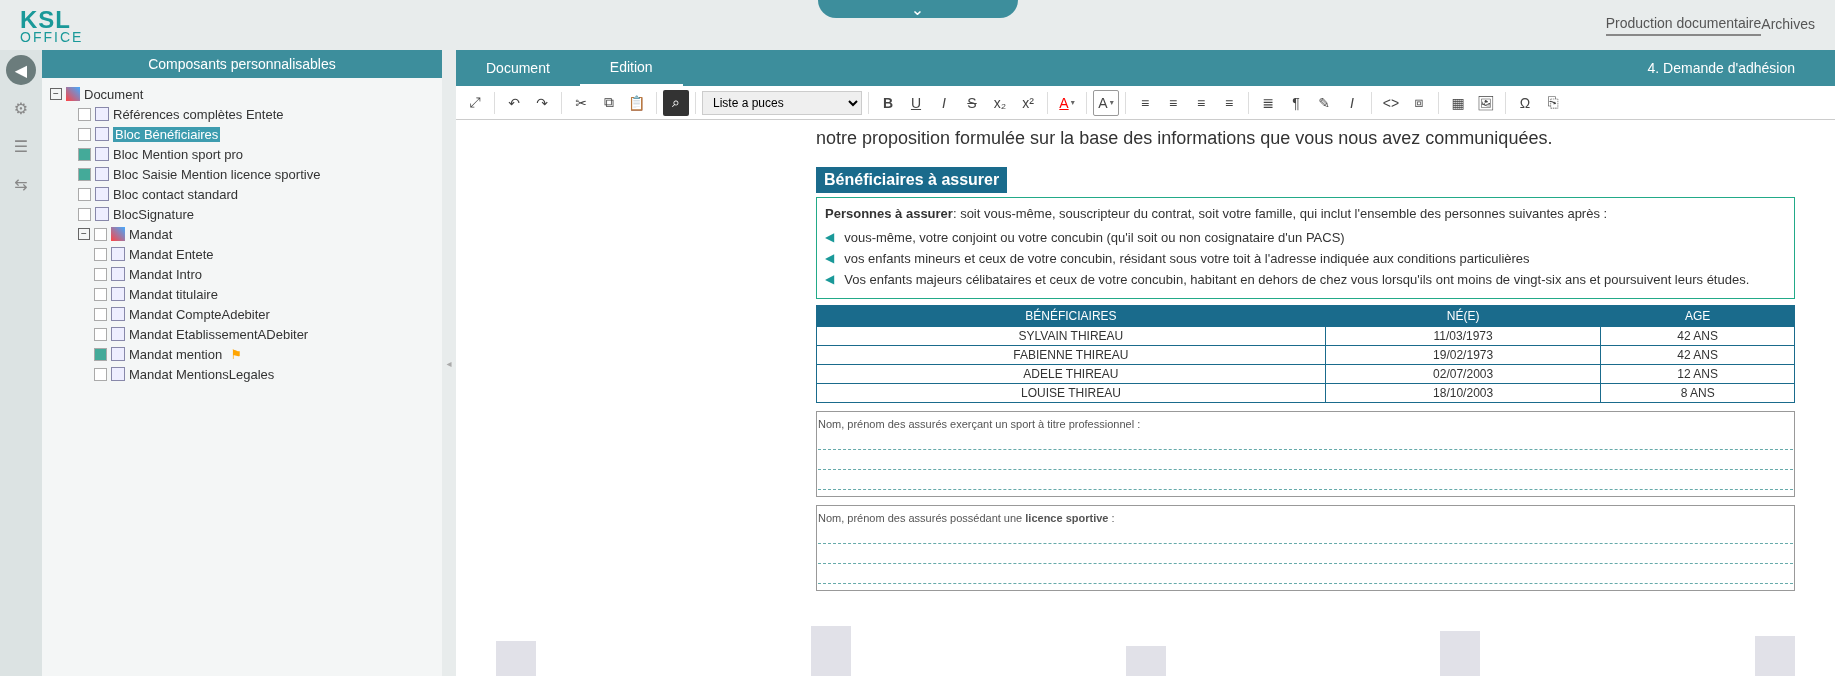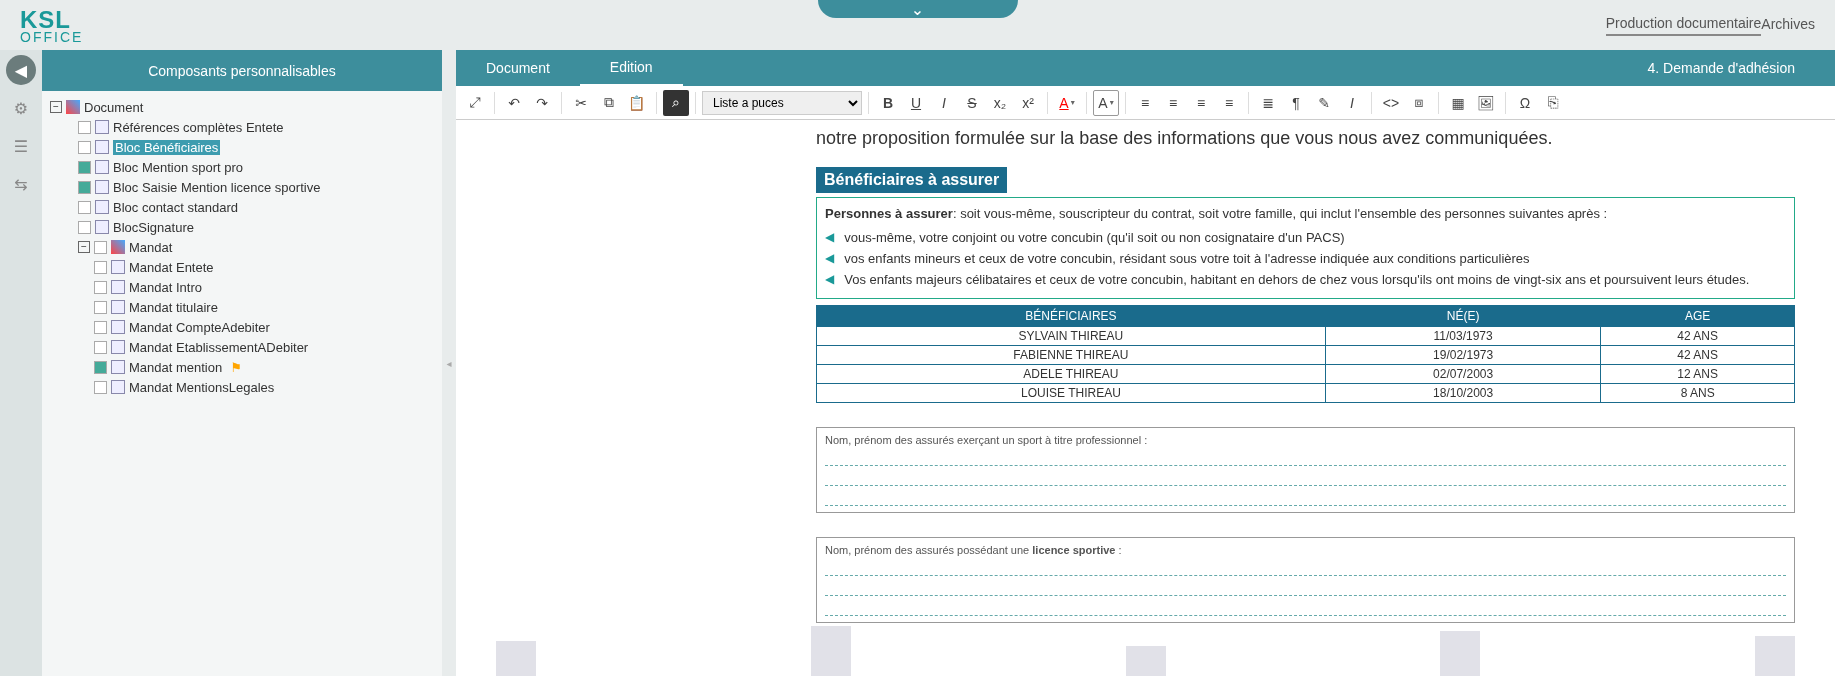--- a/index.html
+++ b/index.html
@@ -13,21 +13,21 @@
 .top-link { color: #555; font-size: 14px; padding-bottom: 3px; cursor: pointer; }
 .top-link.active { border-bottom: 2px solid #888; }
 
 .main-row { display: flex; height: calc(100% - 50px); }
 
 .iconbar { width: 42px; background: #dce3e3; display: flex; flex-direction: column; align-items: center; padding-top: 5px; gap: 8px; }
 .iconbar .ic { width: 30px; height: 30px; display: flex; align-items: center; justify-content: center; color: #fff; cursor: pointer; }
 .iconbar .ic.dark { background: #6b7c7c; border-radius: 50%; }
 
 .left-panel { width: 400px; background: #f4f6f6; display: flex; flex-direction: column; }
-.left-header { background: #3d8e9c; color: #fff; height: 41px; display: flex; align-items: center; justify-content: center; font-size: 14px; }
+.left-header { background: #3d8e9c; color: #fff; height: 28px; display: flex; align-items: center; justify-content: center; font-size: 14px; }
 .tree { padding: 6px 8px; font-size: 13px; color: #333; overflow: auto; flex: 1; }
 .tree-row { display: flex; align-items: center; height: 20px; gap: 4px; cursor: pointer; }
 .tree-toggle { width: 12px; height: 12px; border: 1px solid #666; display: inline-flex; align-items: center; justify-content: center; font-size: 10px; line-height: 1; }
 .tree-chk { width: 13px; height: 13px; border: 1px solid #aaa; background: #fff; }
 .tree-chk.checked { background: #4a9; }
 .tree-doc { width: 14px; height: 14px; background: #eef; border: 1px solid #88a; }
 .tree-struct { width: 14px; height: 14px; background: linear-gradient(45deg,#f44,#4af); }
 .tree-label { white-space: nowrap; }
 .tree-label.selected { background: #3d9caf; color: #fff; padding: 0 2px; }
 .indent-1 { padding-left: 28px; }
@@ -58,21 +58,21 @@
 .green-box { border: 1px solid #2a8; padding: 8px; margin-top: 4px; }
 .green-box .lead { font-weight: bold; }
 .bullets { margin-top: 6px; }
 .bullets .bi { display: flex; gap: 10px; padding: 3px 0; }
 .bullets .bm { color: #1a9999; font-size: 12px; }
 
 .benef-table { width: 100%; border-collapse: collapse; margin-top: 6px; }
 .benef-table th { background: #1a6b8c; color: #fff; font-weight: normal; font-size: 12px; padding: 3px; border: 1px solid #1a6b8c; }
 .benef-table td { border: 1px solid #1a6b8c; text-align: center; padding: 2px; font-size: 12px; }
 
-.lined-box { border: 1px solid #999; padding: 6px 8px; margin-top: 24px; font-size: 11px; color: #555; }
+.lined-box { border: 1px solid #999; padding: 6px 1px; margin-top: 8px; font-size: 11px; color: #555; }
 .lined-box .lb-line { border-bottom: 1px dashed #6aa; height: 16px; margin-top: 4px; }
 
 .city-sil { position: absolute; bottom: 0; left: 0; right: 0; height: 60px; opacity: 0.15; display: flex; justify-content: space-between; align-items: flex-end; padding: 0 40px; }
 .city-sil div { width: 40px; background: #336; }
 </style>
 </head>
 <body>
 
 <div class="top-bar">
   <div>

